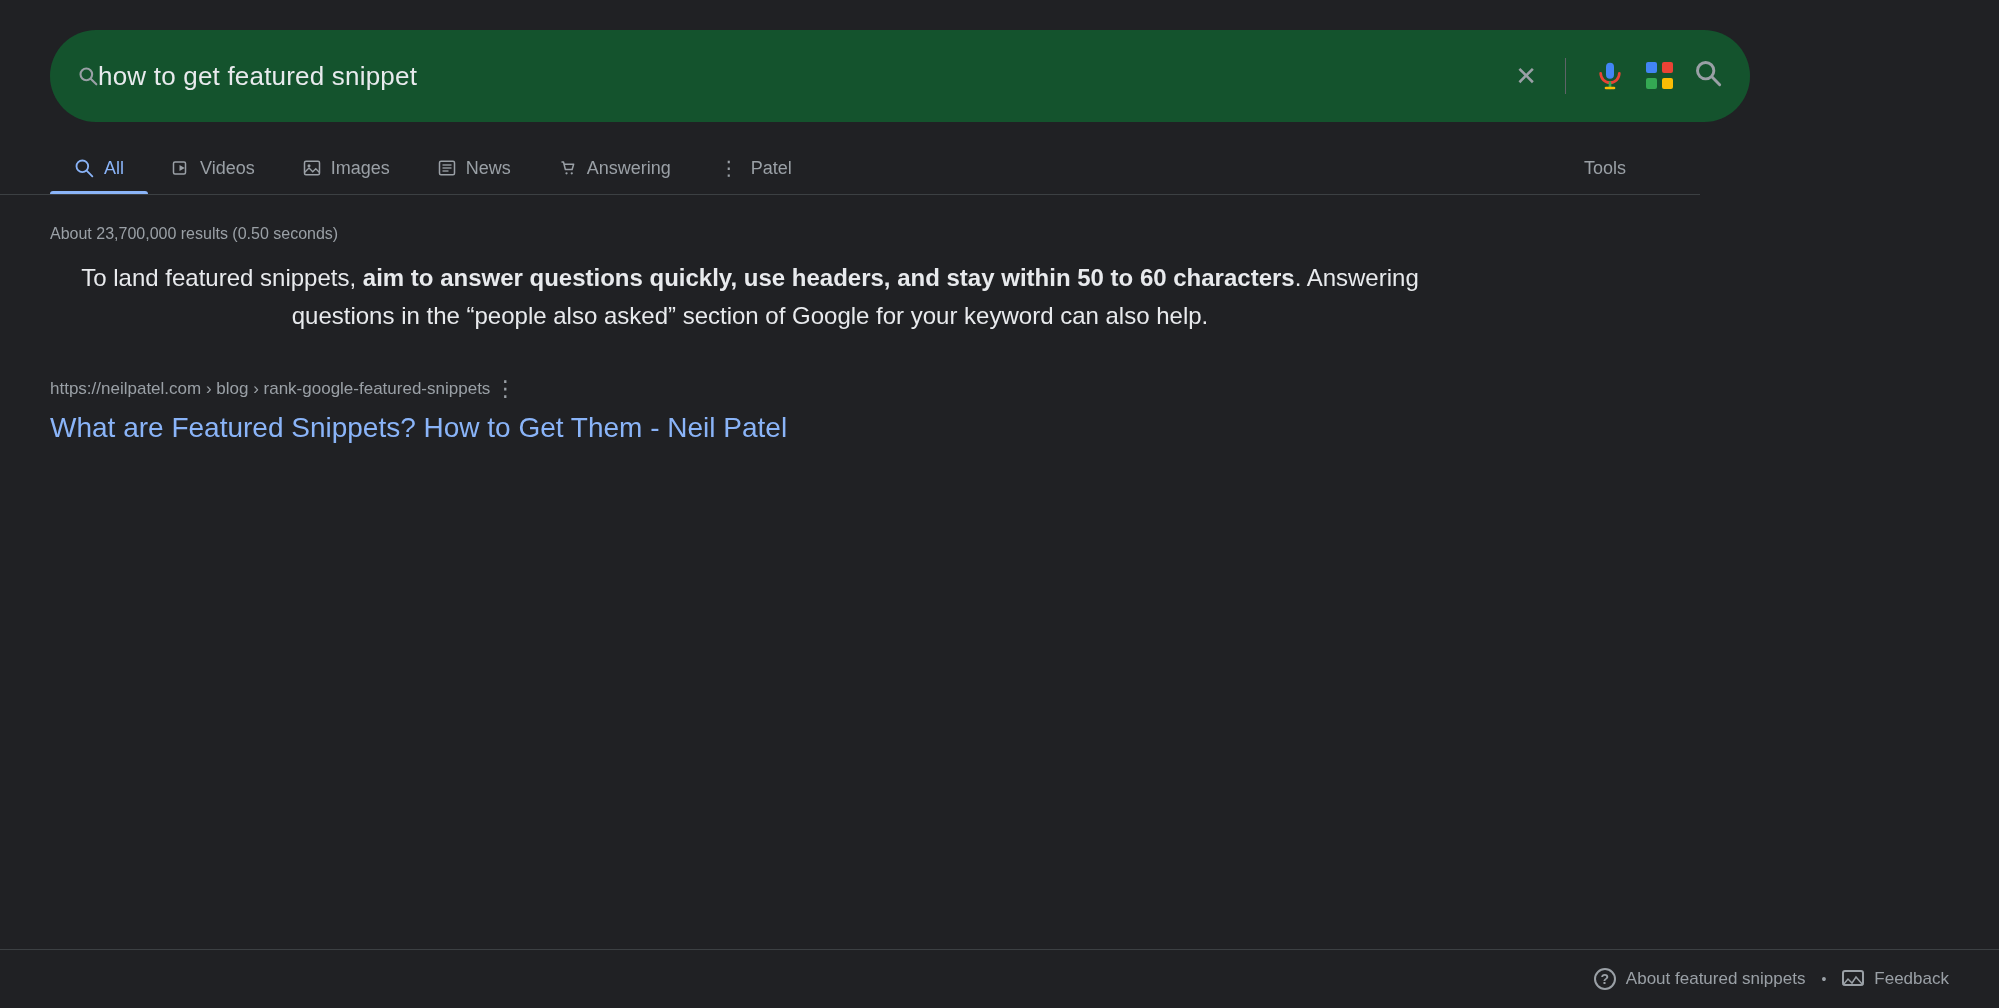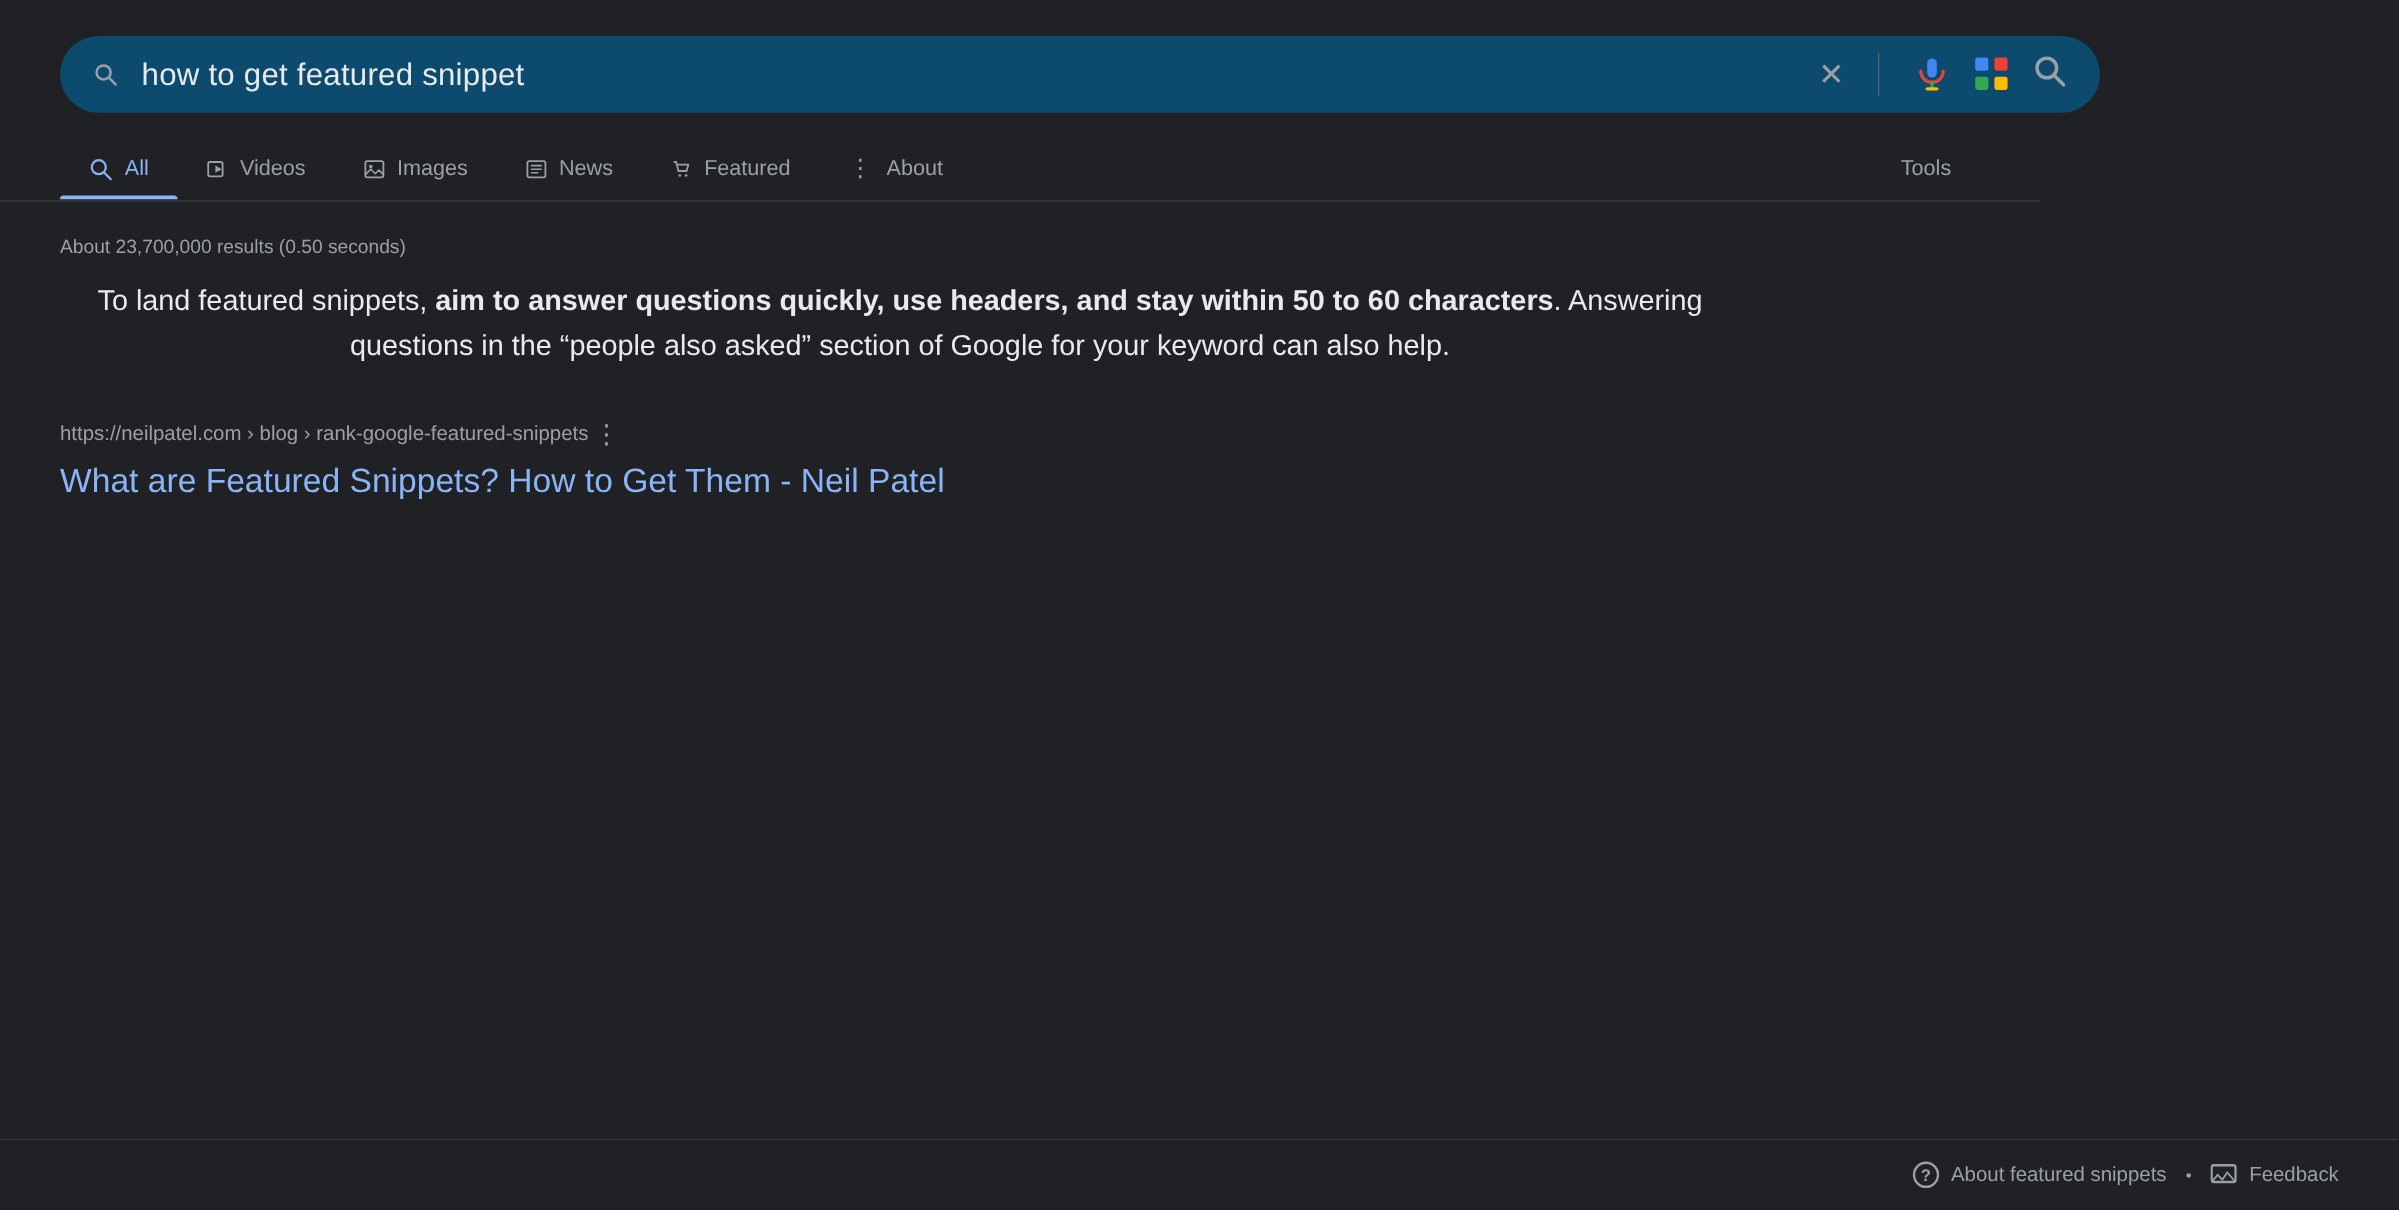--- a/index.html
+++ b/index.html
@@ -13,26 +13,26 @@
       overflow-x: hidden;
     }
 
     .search-bar-container {
       padding: 30px 50px 0 50px;
     }
 
     .search-bar {
       display: flex;
       align-items: center;
-      background-color: #0c4a6e;
+      background-color: #14532d;
       border-radius: 50px;
       padding: 18px 28px;
       max-width: 1700px;
-      height: 64px;
-      gap: 20px;
+      height: 92px;
+      gap: 0;
     }
 
     .search-input-text {
       flex: 1;
       font-size: 26px;
       color: #e8eaed;
       letter-spacing: 0.2px;
     }
 
     .search-bar-icons {
@@ -304,26 +304,26 @@
     </svg>
     <span>News</span>
   </div>
 
   <div class="nav-tab">
     <svg width="18" height="18" viewBox="0 0 24 24">
       <path d="M4 4h2l2.5 10h9l2-7H7" fill="none" stroke="#9aa0a6" stroke-width="2" stroke-linecap="round" stroke-linejoin="round"></path>
       <circle cx="10" cy="19" r="1.5" fill="#9aa0a6"></circle>
       <circle cx="17" cy="19" r="1.5" fill="#9aa0a6"></circle>
     </svg>
-    <span>Featured</span>
+    <span>Answering</span>
   </div>
 
   <div class="nav-tab">
     <span style="font-size:20px;color:#9aa0a6;letter-spacing:2px">⋮</span>
-    <span>About</span>
+    <span>Patel</span>
   </div>
 
   <div class="nav-tab tools-tab">
     <span>Tools</span>
   </div>
 </div>
 
 <div class="main-content">
   <div class="results-count">About 23,700,000 results (0.50 seconds)</div>
 

